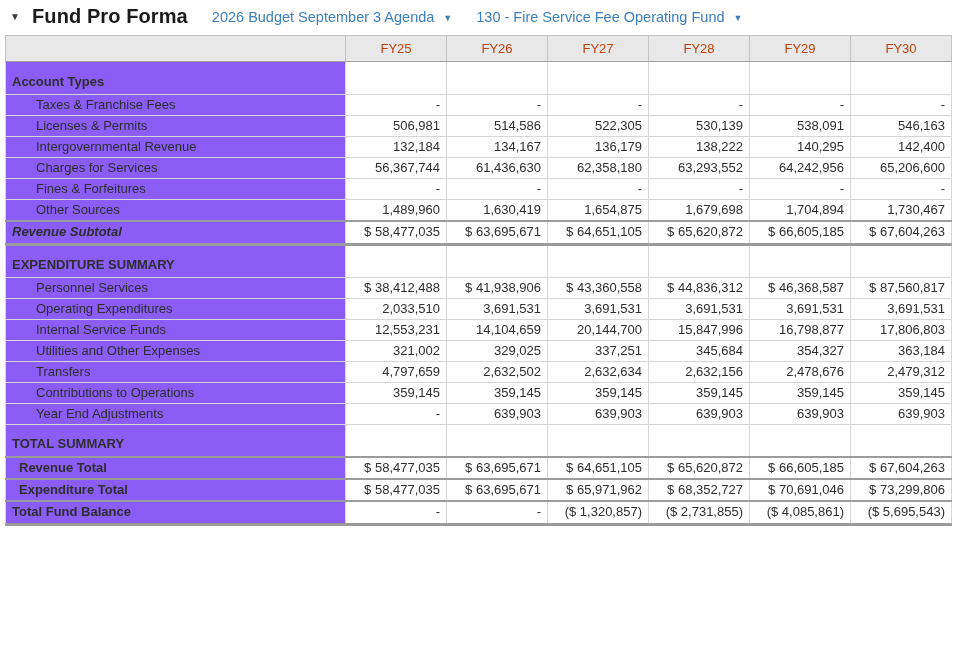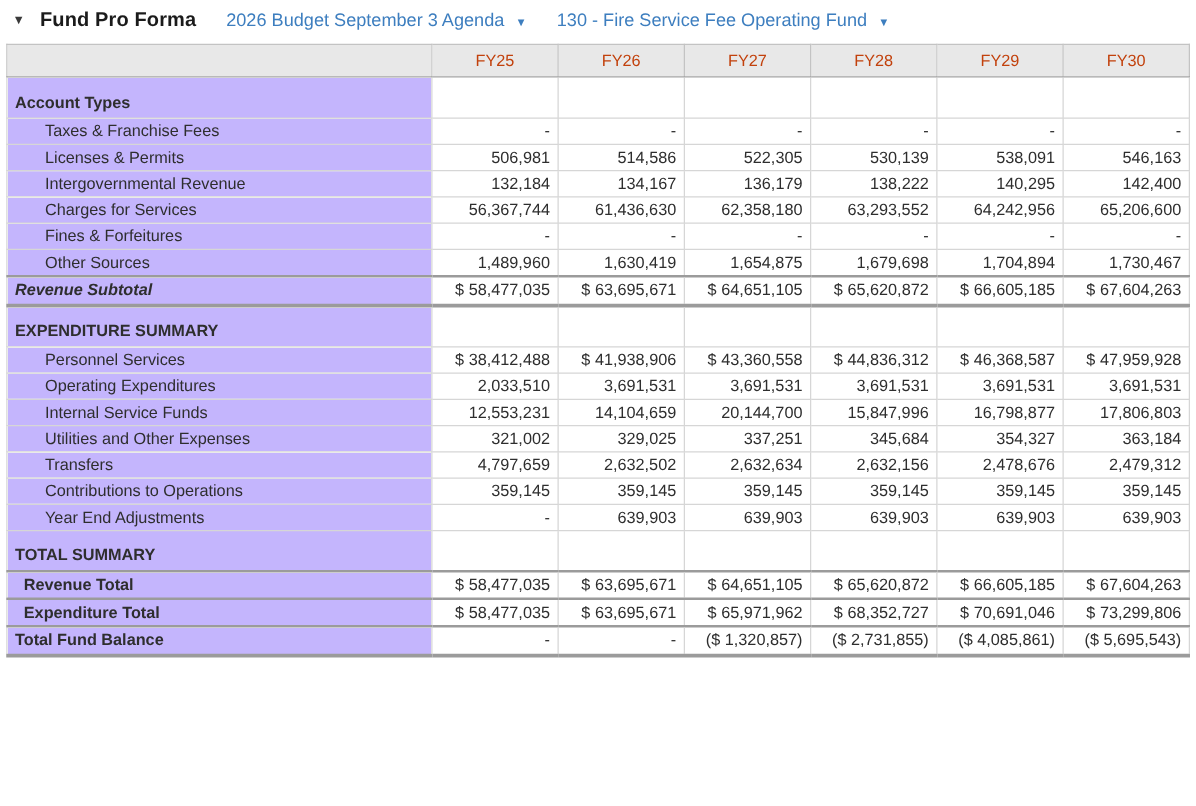--- a/index.html
+++ b/index.html
@@ -19,21 +19,21 @@
     padding-left: 10px;
     background: #ffffff;
   }
   .caret-dark {
     font-size: 10px;
     color: #3a3a3a;
     cursor: pointer;
     width: 14px;
   }
   .page-title {
-    font-size: 16px;
+    font-size: 20px;
     font-weight: bold;
     color: #1b1b1b;
     margin-left: 8px;
     letter-spacing: .1px;
   }
   .dropdown {
     display: flex;
     align-items: center;
     gap: 9px;
     margin-left: 24px;
@@ -69,21 +69,21 @@
     background: #e8e8e8;
     border: 1px solid #c3c3c3;
     border-bottom: 1px solid #a3a3a3;
     font-weight: normal;
     color: #c2410c;
     text-align: center;
     height: 26px;
   }
   table.grid thead th.corner { background: #e8e8e8; }
   td.label {
-    background: #c4b5fd;
+    background: #8b5cf6;
     text-align: left;
     border-right: 1px solid #c3c3c3;
   }
   td.num { text-align: right; background: #ffffff; }
 
   tr.tall td { height: 33px; vertical-align: bottom; padding-bottom: 2px; }
   tr.tall td.label { font-weight: bold; }
 
   tr.detail td.label { padding-left: 30px; }
 
@@ -218,21 +218,21 @@
           <td class="num"></td>
           <td class="num"></td>
         </tr>
         <tr class="detail">
           <td class="label">Personnel Services</td>
           <td class="num">$ 38,412,488</td>
           <td class="num">$ 41,938,906</td>
           <td class="num">$ 43,360,558</td>
           <td class="num">$ 44,836,312</td>
           <td class="num">$ 46,368,587</td>
-          <td class="num">$ 47,959,928</td>
+          <td class="num">$ 87,560,817</td>
         </tr>
         <tr class="detail">
           <td class="label">Operating Expenditures</td>
           <td class="num">2,033,510</td>
           <td class="num">3,691,531</td>
           <td class="num">3,691,531</td>
           <td class="num">3,691,531</td>
           <td class="num">3,691,531</td>
           <td class="num">3,691,531</td>
         </tr>

